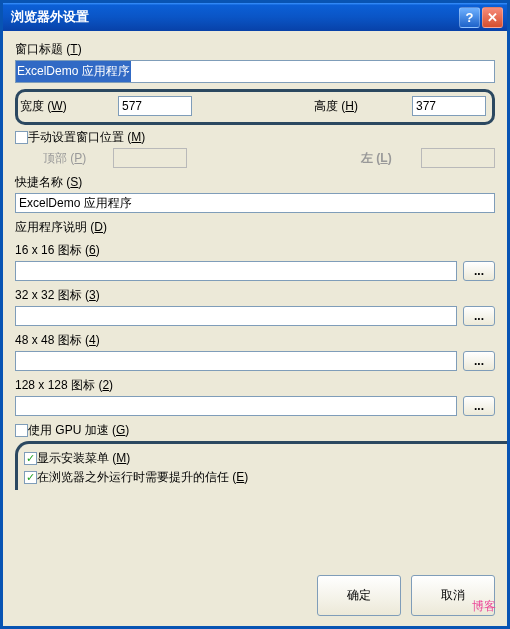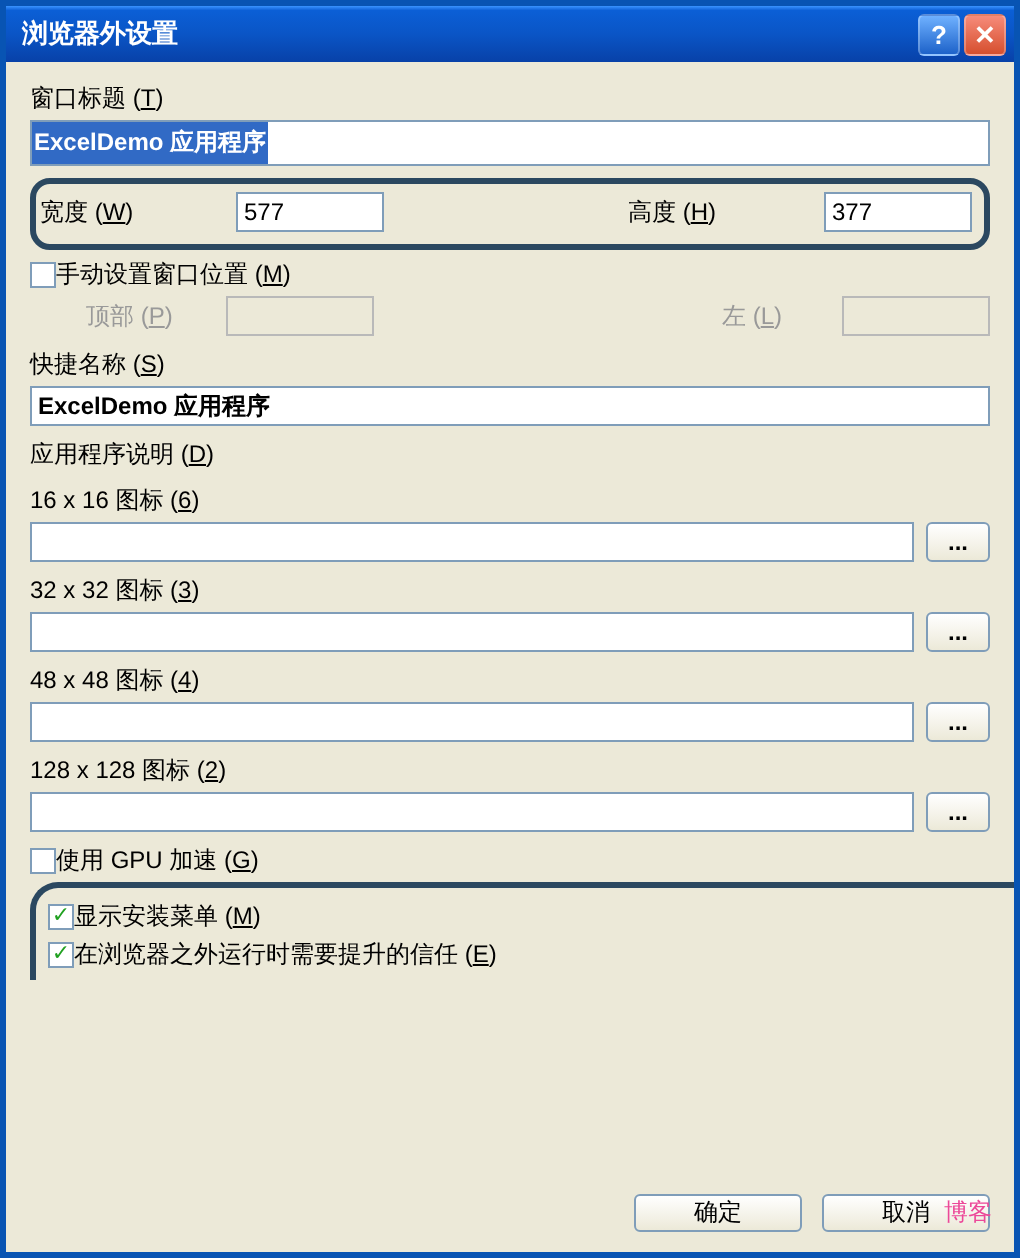--- a/index.html
+++ b/index.html
@@ -51,21 +51,21 @@
   .fld { margin-bottom: 6px; }
   .lbl { margin-bottom: 2px; }
   .mnem { text-decoration: underline; }
   input[type=text], .txt, textarea {
     font-family: inherit;
     font-size: 12px;
     border: 1px solid #7f9db9;
     background: #fff;
     padding: 2px 3px;
   }
-  .full { width: 100%; font-weight: bold; }
+  .full { width: 100%; }
   .sel { background: #316ac5; color: #fff; }
   .dimrow {
     display: flex;
     align-items: center;
     gap: 24px;
     border: 3px solid #2b4860;
     border-radius: 10px;
     padding: 4px 6px 6px 2px;
     margin-bottom: 4px;
   }
@@ -117,21 +117,21 @@
   }
   .btnbar {
     display: flex;
     justify-content: flex-end;
     gap: 10px;
     padding: 8px 12px 10px 12px;
     background: #ece9d8;
   }
   .btn {
     min-width: 84px;
-    padding: 0 14px;
+    padding: 11px 14px;
     border: 1px solid #7f9db9;
     background: linear-gradient(to bottom, #fff, #ece9d8);
     border-radius: 3px;
     text-align: center;
   }
   .watermark {
     position: absolute;
     right: 14px;
     bottom: 14px;
     color: #ec4899;
@@ -178,21 +178,21 @@
         <span>手动设置窗口位置</span> (<span class="mnem">M</span>)
       </span>
     </div>
 
     <div class="subrow">
       <div style="width:64px;">
         <span>顶部</span> (<span class="mnem">P</span>)
       </div>
       <input type="text" disabled="" value="" style="">
       <div style="flex:1"></div>
-      <div style="width:54px;">
+      <div style="width:54px;font-weight:bold;">
         <span>左</span> (<span class="mnem">L</span>)
       </div>
       <input type="text" disabled="" value="" style="">
     </div>
 
     <div class="fld">
       <div class="lbl">
         <span>快捷名称</span> (<span class="mnem">S</span>)
       </div>
       <input type="text" class="full" value="ExcelDemo 应用程序" style="">

